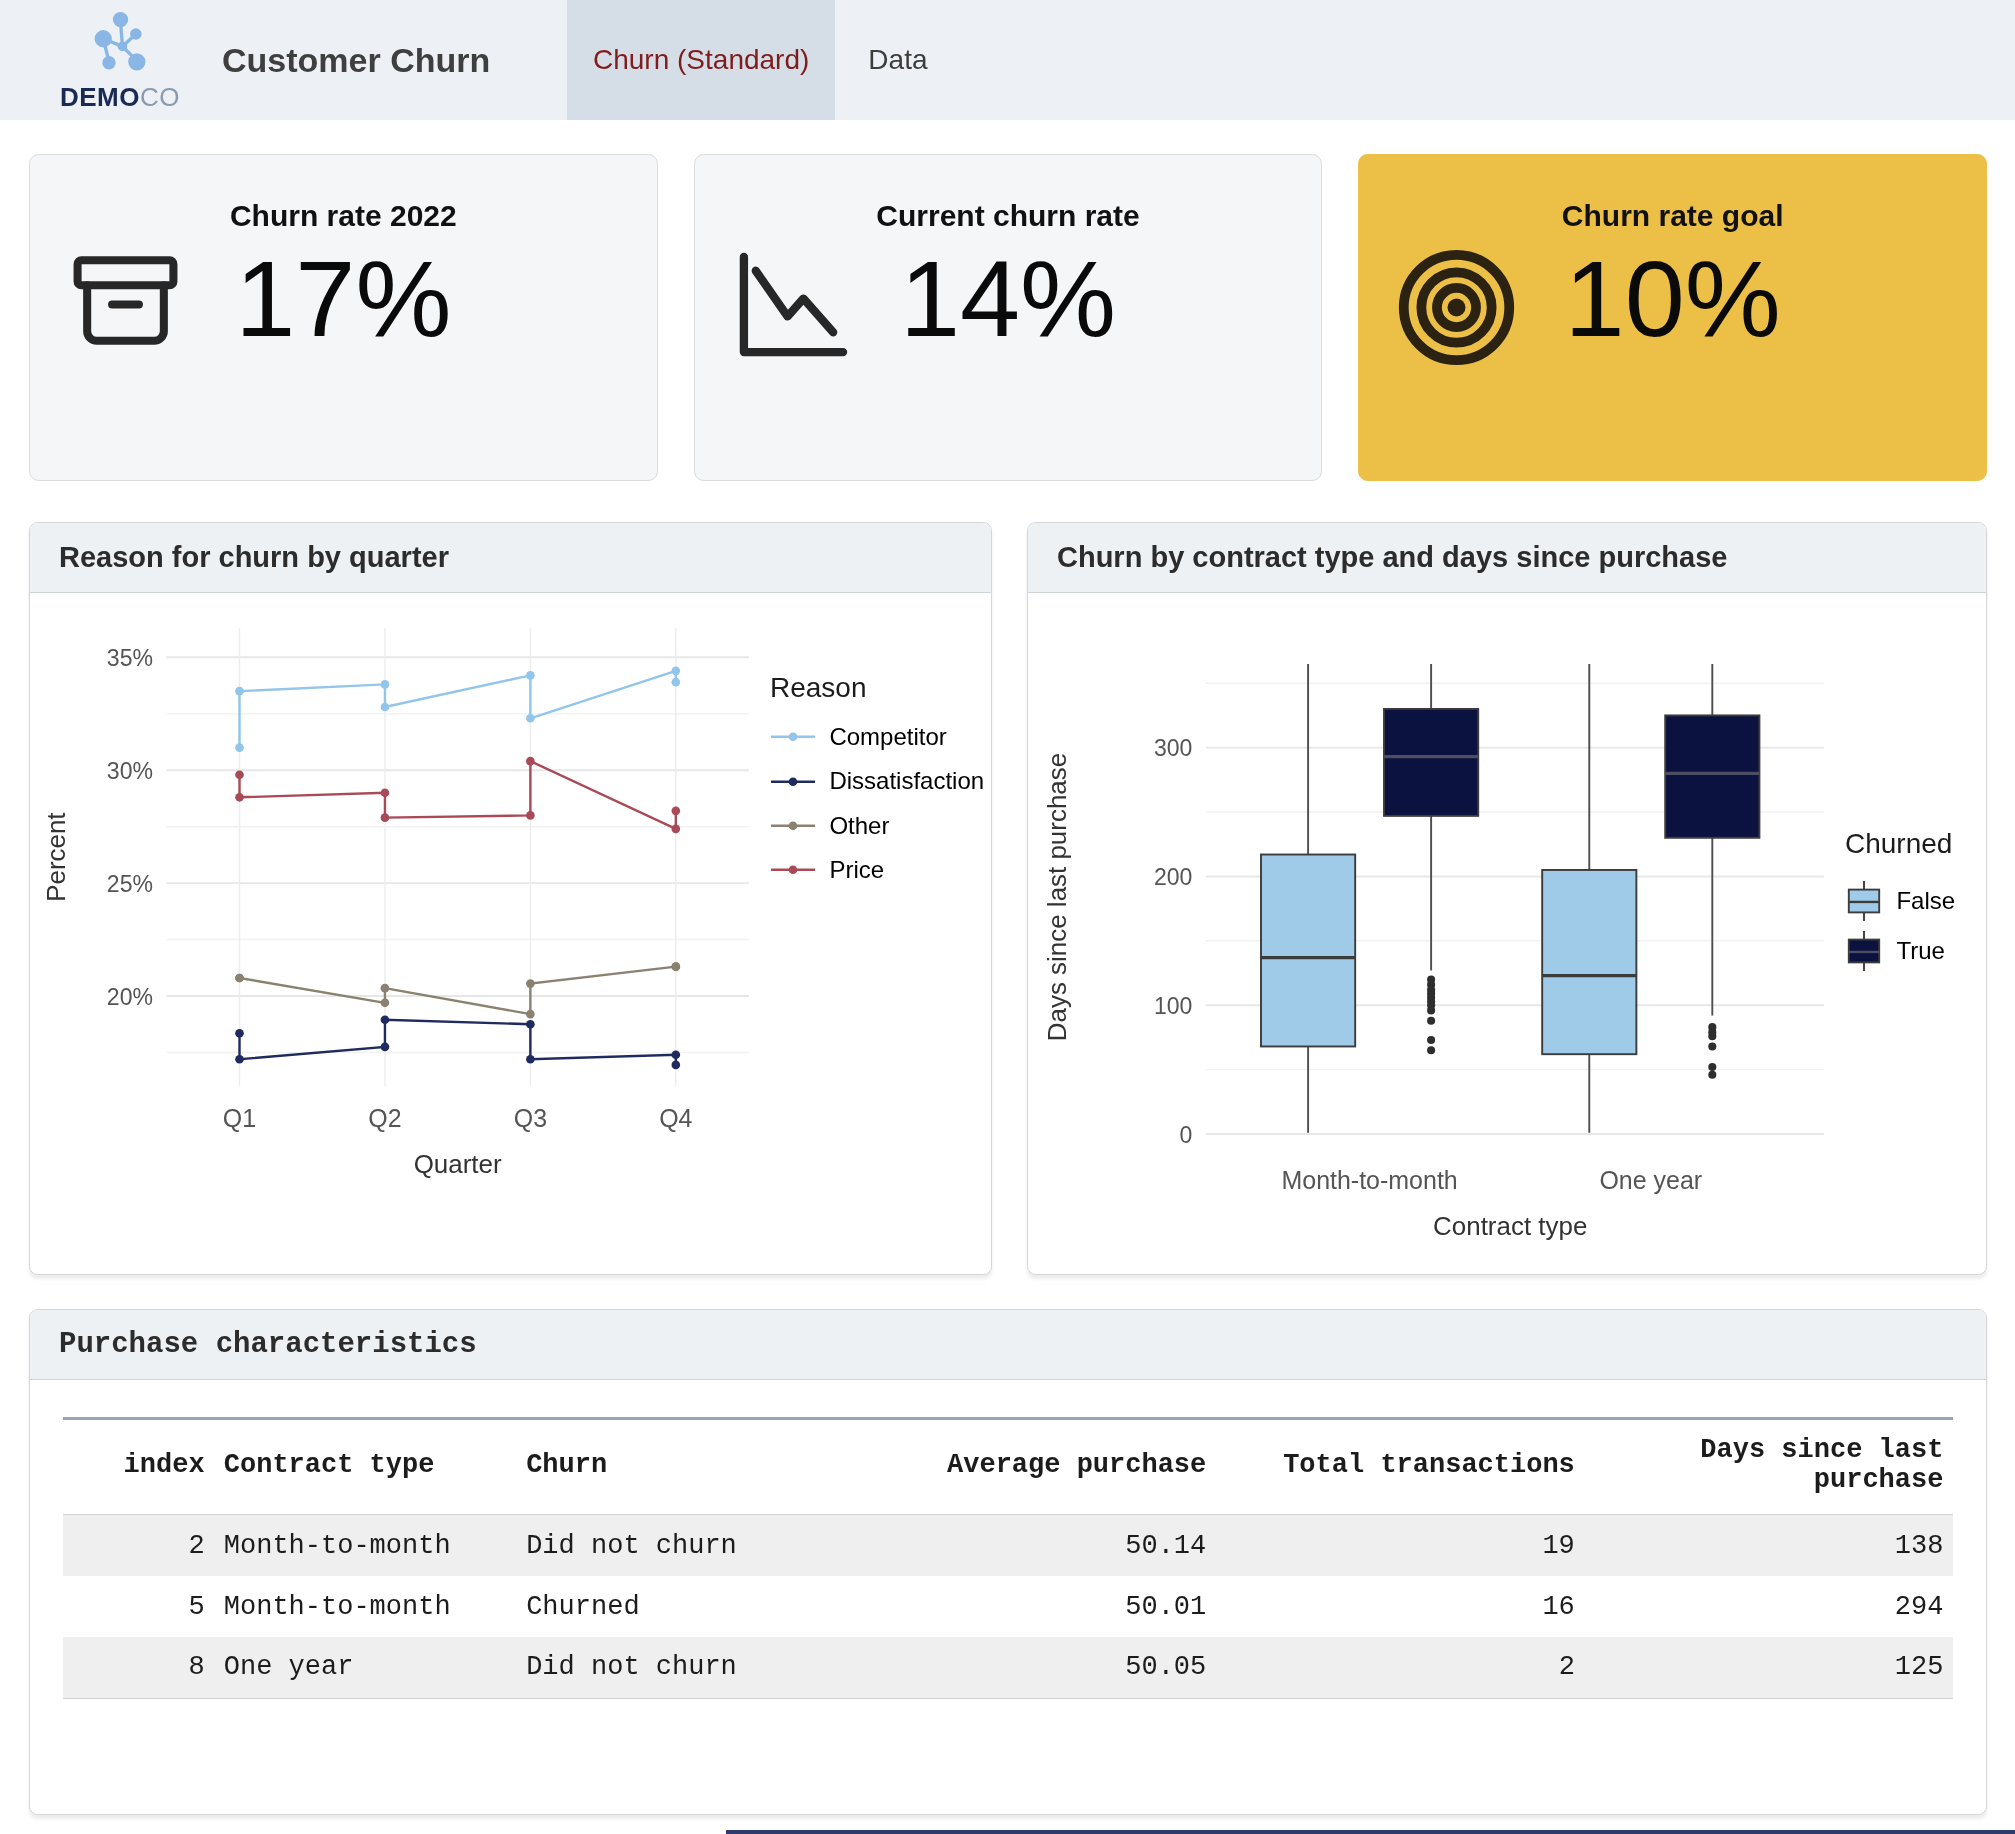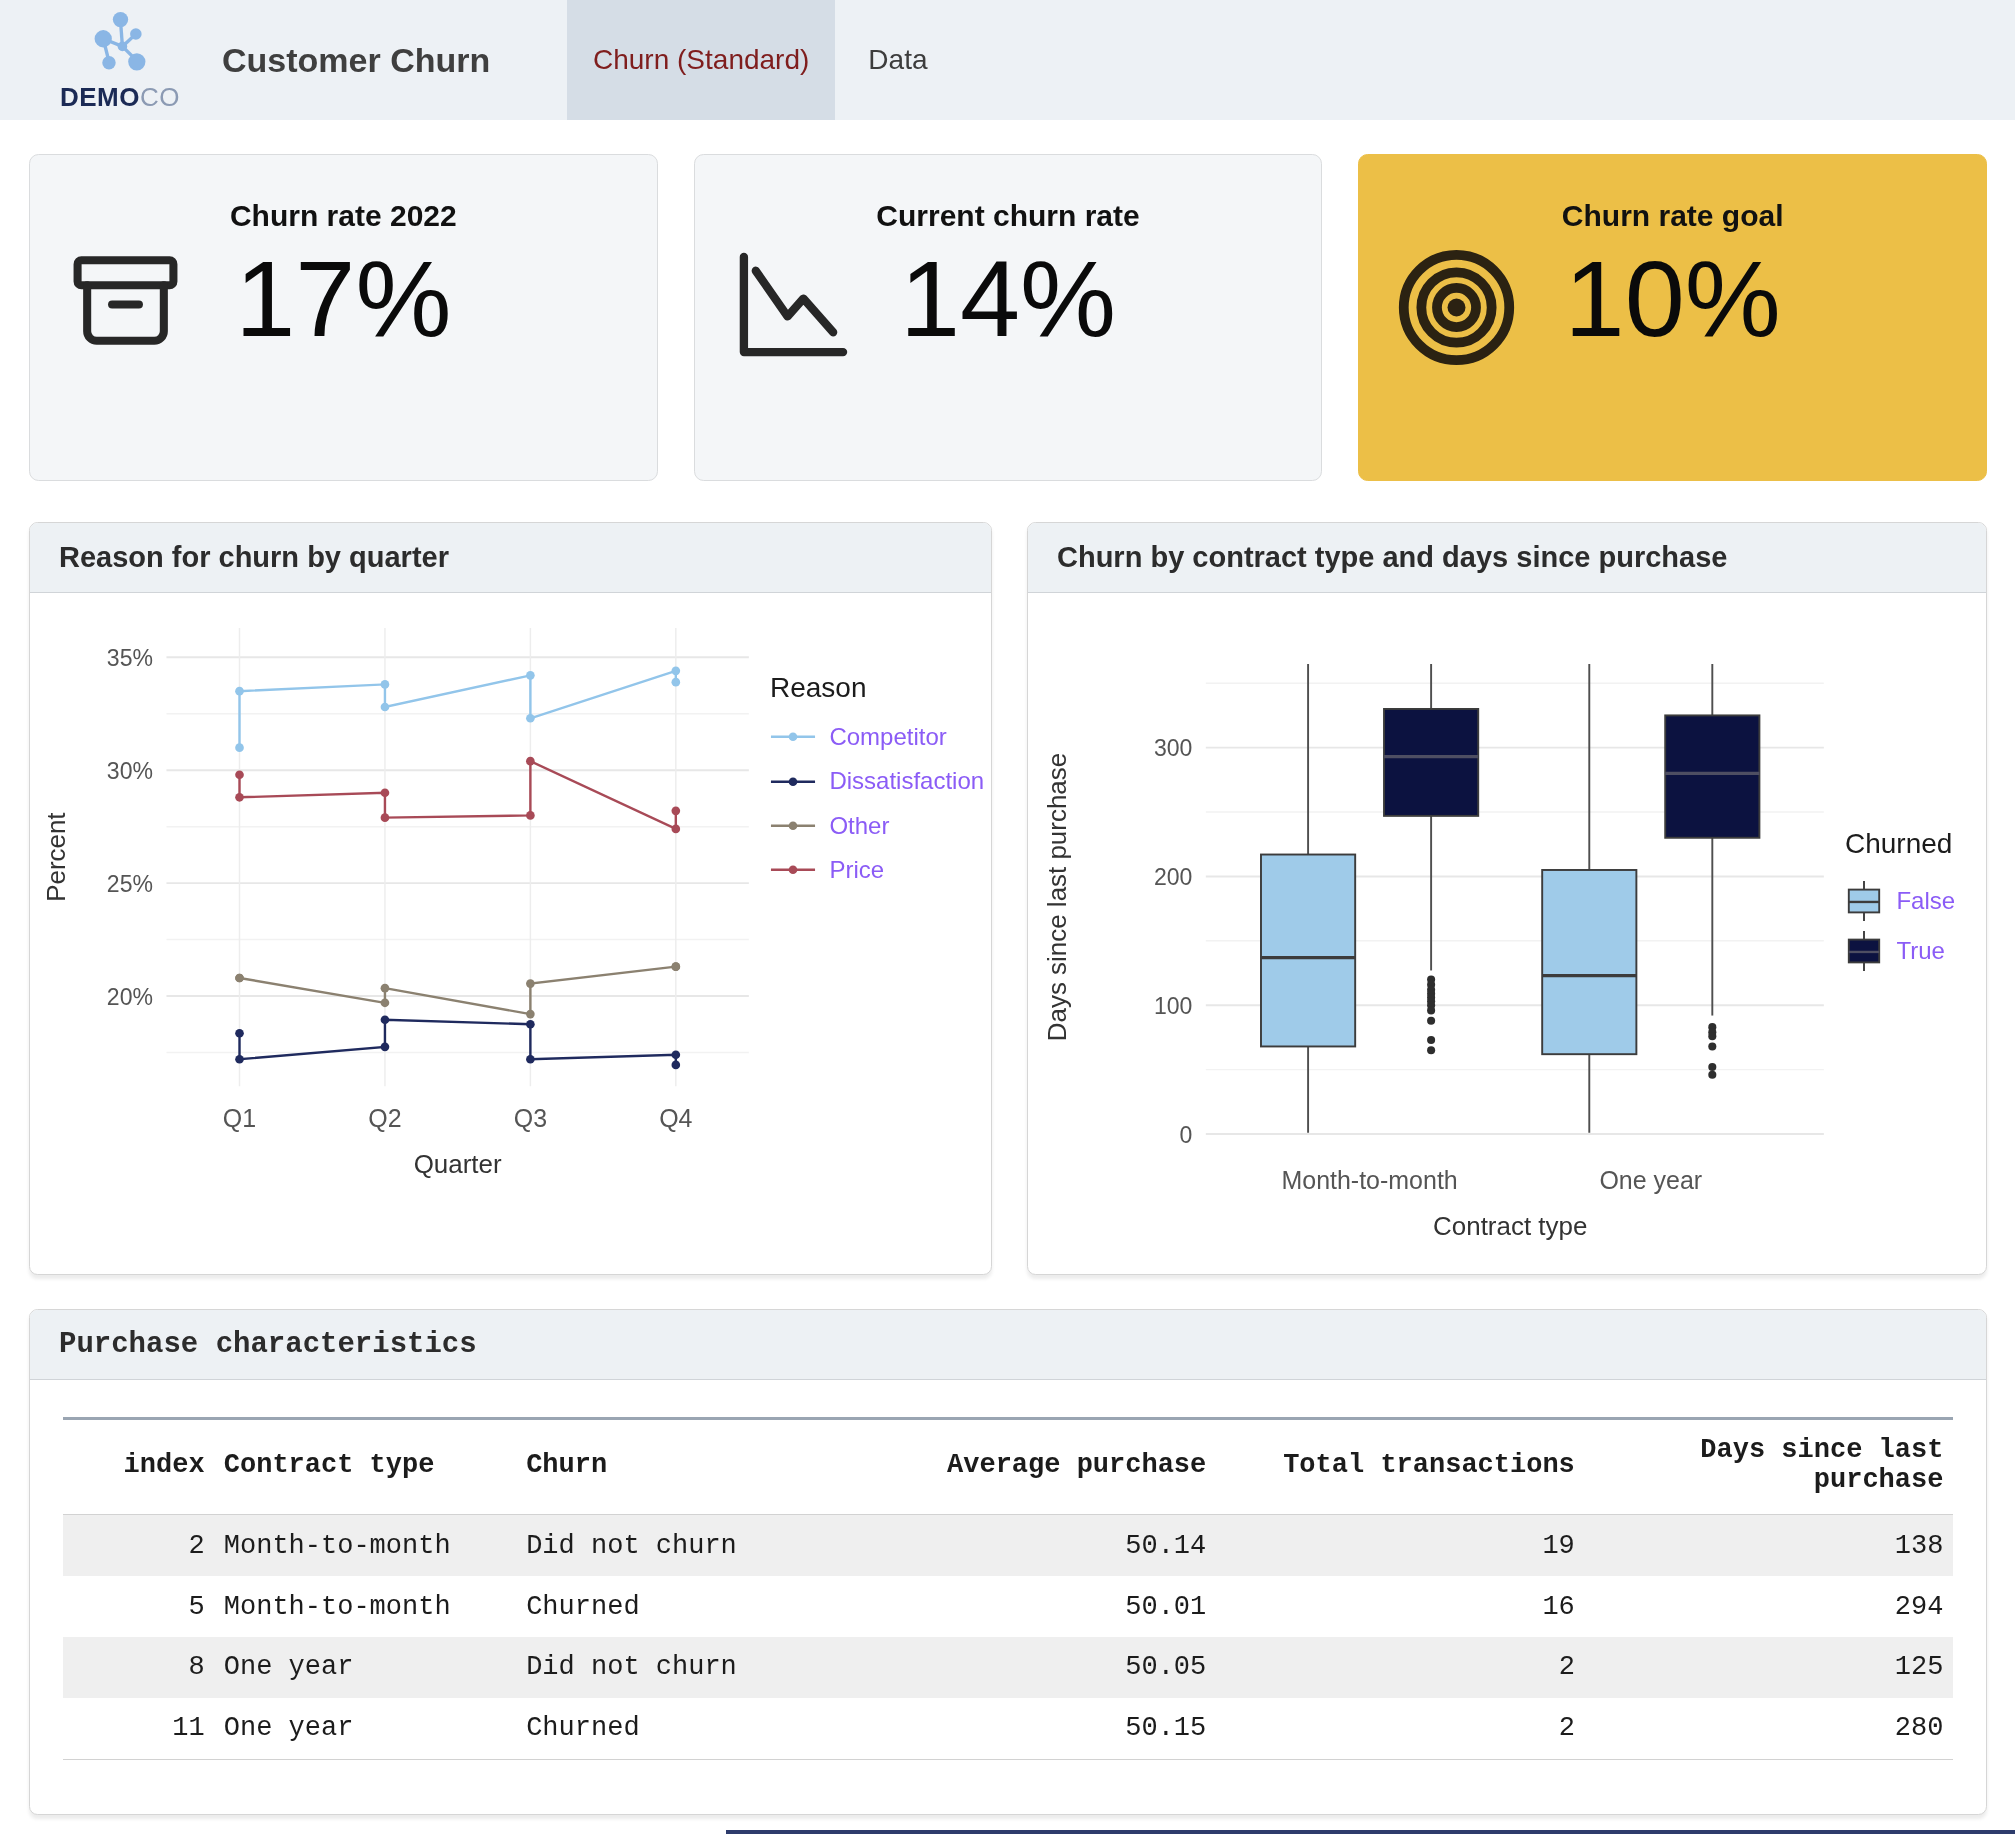--- a/index.html
+++ b/index.html
@@ -32,21 +32,21 @@
   .panel-head{height:69px;background:#edf1f4;border-bottom:1.9px solid #d0d4d8;display:flex;align-items:center;padding:0 29px;}
   .panel-title{font-size:29px;font-weight:600;color:#2c2c2c;}
   .panel-line{width:963px;height:753px;}
   .panel-box{flex:1;height:753px;}
   .chart-body{display:flex;height:calc(100% - 71px);}
   svg.chart{display:block;margin-top:7.7px;}
   .legend{box-sizing:border-box;}
   .legend-line{padding-top:79px;width:219px;}
   .legend-box{padding-top:235px;width:140px;}
   .legend-title{font-size:28px;color:#1c1c1c;margin-bottom:19px;}
-  .legend-item{display:flex;align-items:center;gap:13.4px;margin-bottom:16.3px;font-size:24px;color:#8b5cf6;}
+  .legend-item{display:flex;align-items:center;gap:13.4px;margin-bottom:16.3px;font-size:24px;color:#000000;}
   .legend-box .legend-item{margin-bottom:5.8px;}
 
   
   .table-panel{position:absolute;top:1309px;left:29px;right:29px;height:506px;font-family:Liberation Mono, monospace;}
   .table-wrap{padding:37px 33px 0;}
   table.data{width:100%;border-collapse:collapse;table-layout:fixed;font-size:27px;color:#1c1c1c;}
   table.data th{font-weight:700;padding:15.4px 9.6px 19px;border-top:3.8px solid #9aa5b2;}
   table.data td{padding:15.4px 9.6px;}
   table.data tbody tr:nth-child(odd){background:#efefef;}
   table.data tbody tr:first-child td{border-top:1.9px solid #d2d2d2;}
@@ -352,28 +352,20 @@
               <td class="ar">294</td>
             </tr>
             <tr>
               <td class="ar">8</td>
               <td class="al">One year</td>
               <td class="al">Did not churn</td>
               <td class="ar">50.05</td>
               <td class="ar">2</td>
               <td class="ar">125</td>
             </tr>
-            <tr>
-              <td class="ar">11</td>
-              <td class="al">One year</td>
-              <td class="al">Churned</td>
-              <td class="ar">50.15</td>
-              <td class="ar">2</td>
-              <td class="ar">280</td>
-            </tr>
           </tbody>
         </table>
     </div>
   </section>
 
   <div class="footer-accent" style="background: rgb(46, 60, 108);"></div>
 
 </div>
 
 

